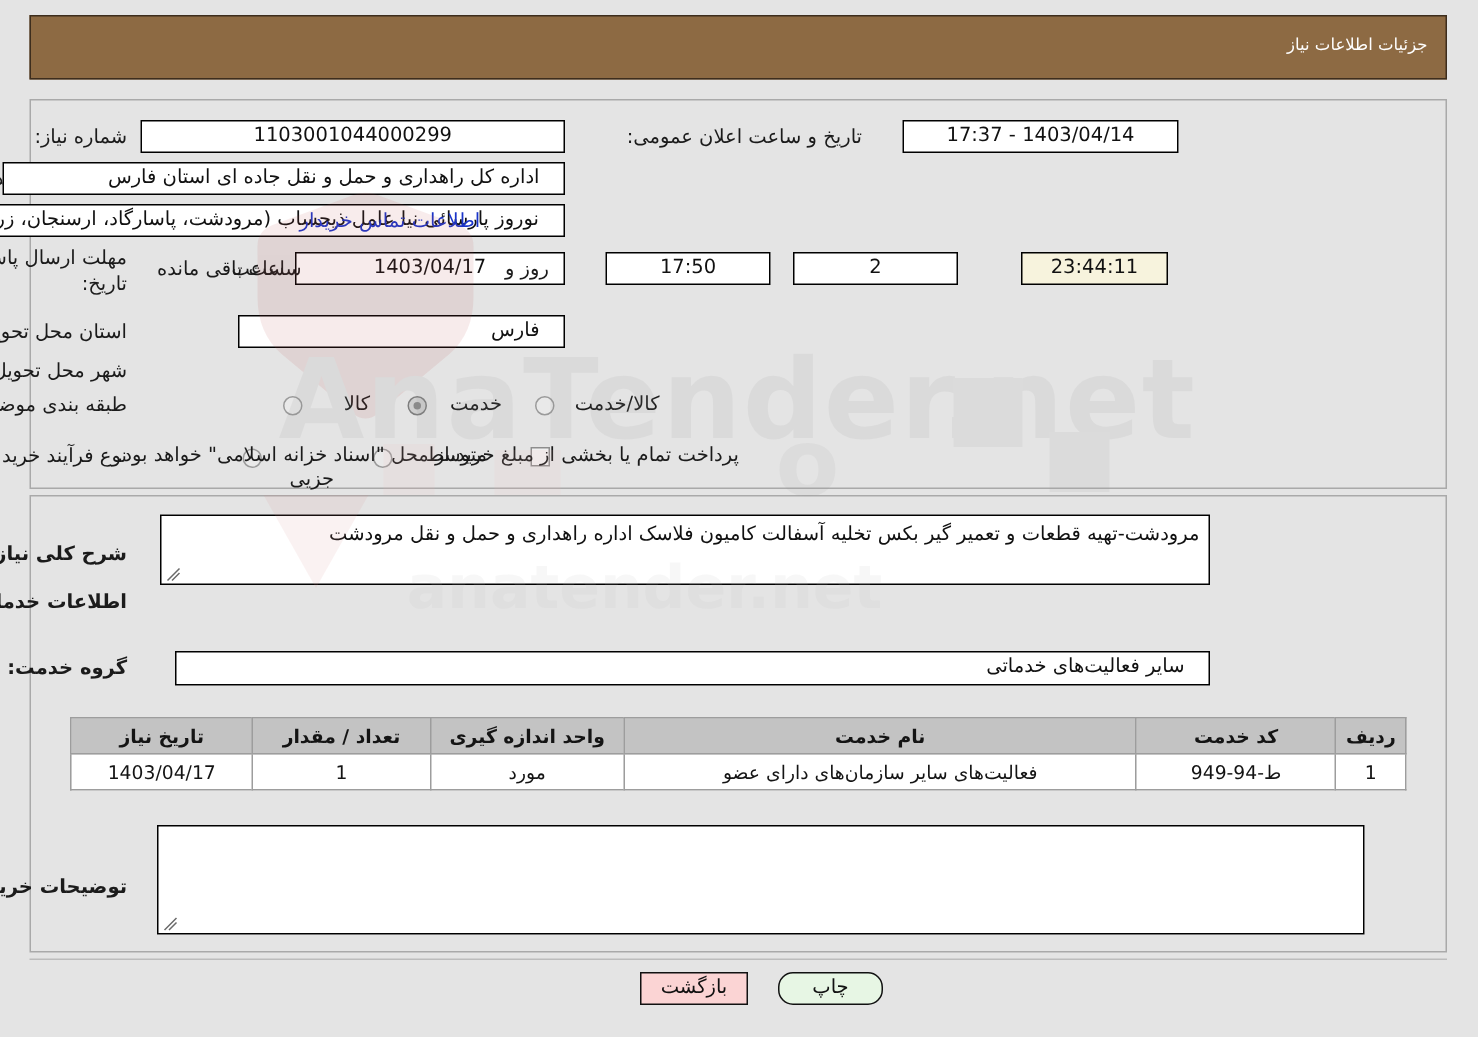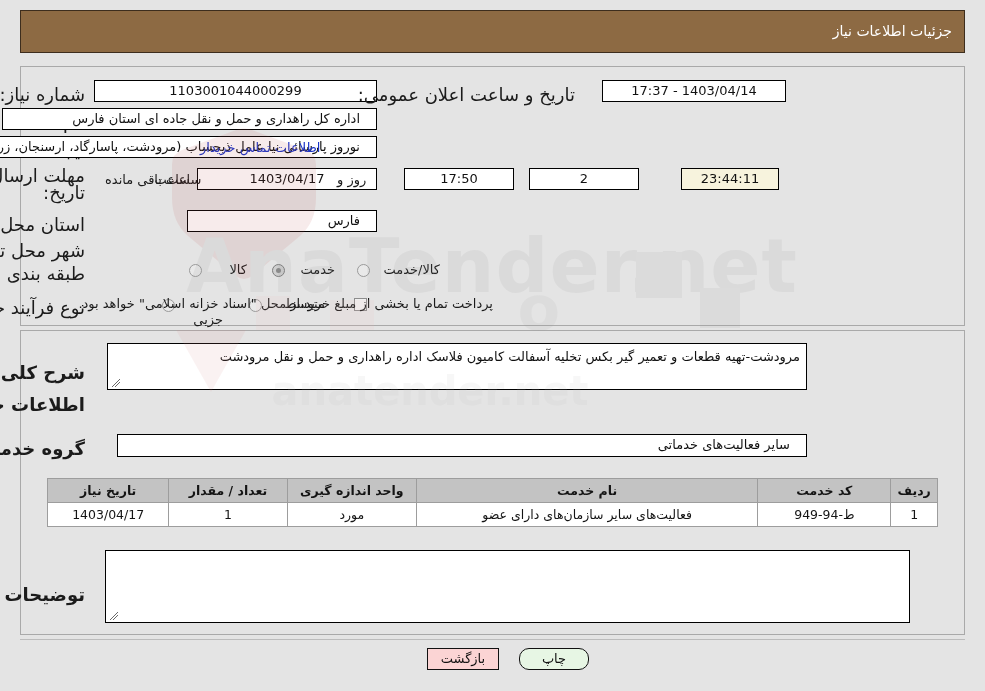--- a/index.html
+++ b/index.html
@@ -32,38 +32,38 @@
     left: 20px; top: 10px;
     width: 945px; height: 43px;
     background: #8d6a43;
     border: 1px solid #3d2d1d;
     box-sizing: border-box;
   }
   .header-title {
     position: absolute;
     right: 12px; top: 12px;
     color: #ffffff;
-    font-size: 14px;
+    font-size: 11px;
     letter-spacing: .2px;
   }
 
   
   .panel {
     position: absolute;
     background: #e4e4e4;
     border: 1px solid #a9a9a9;
     box-sizing: border-box;
   }
   #panel-main   { left: 20px; top: 66px;  width: 945px; height: 260px; }
   #panel-second { left: 20px; top: 330px; width: 945px; height: 305px; }
 
   
   .lbl {
     position: absolute;
-    font-size: 18px;
+    font-size: 13px;
     color: #1b1b1b;
     white-space: nowrap;
     text-align: right;
   }
   .lbl-b { font-weight: bold; }
   .box {
     position: absolute;
     background: #ffffff;
     border: 1px solid #000000;
     box-sizing: border-box;
@@ -224,21 +224,21 @@
   <div class="box center" style="right:608px; top:168px; width:180px; height:22px;">1403/04/17</div>
   <div class="plain" style="right:795px; top:172px;">ساعت</div>
   <div class="box center" style="right:471px; top:168px; width:110px; height:22px;">17:50</div>
   <div class="box center" style="right:346px; top:168px; width:110px; height:22px;">2</div>
 
   <div class="plain" style="left:337px; top:172px;">روز و</div>
   <div class="box cream" style="right:206px; top:168px; width:98px; height:22px;">23:44:11</div>
   <div class="plain" style="left:105px; top:172px;">ساعت باقی مانده</div>
 
   <div class="lbl" style="right:900px; top:214px;">استان محل تحویل:</div>
-  <div class="box right" style="right:608px; top:210px; width:190px; height:22px;">فارس</div>
+  <div class="box right" style="right:608px; top:210px; width:218px; height:22px;">فارس</div>
 
   <div class="lbl" style="right:900px; top:240px;">شهر محل تحویل:</div>
 
   <div class="lbl" style="right:900px; top:263px;">طبقه بندی موضوعی:</div>
   <div class="radio" style="right:783px; top:264px;"></div>
   <div class="plain" style="right:738px; top:262px;">کالا</div>
   <div class="radio sel" style="right:700px; top:264px;"></div>
   <div class="plain" style="right:650px; top:262px;">خدمت</div>
   <div class="radio" style="right:615px; top:264px;"></div>
   <div class="plain" style="right:545px; top:262px;">کالا/خدمت</div>

